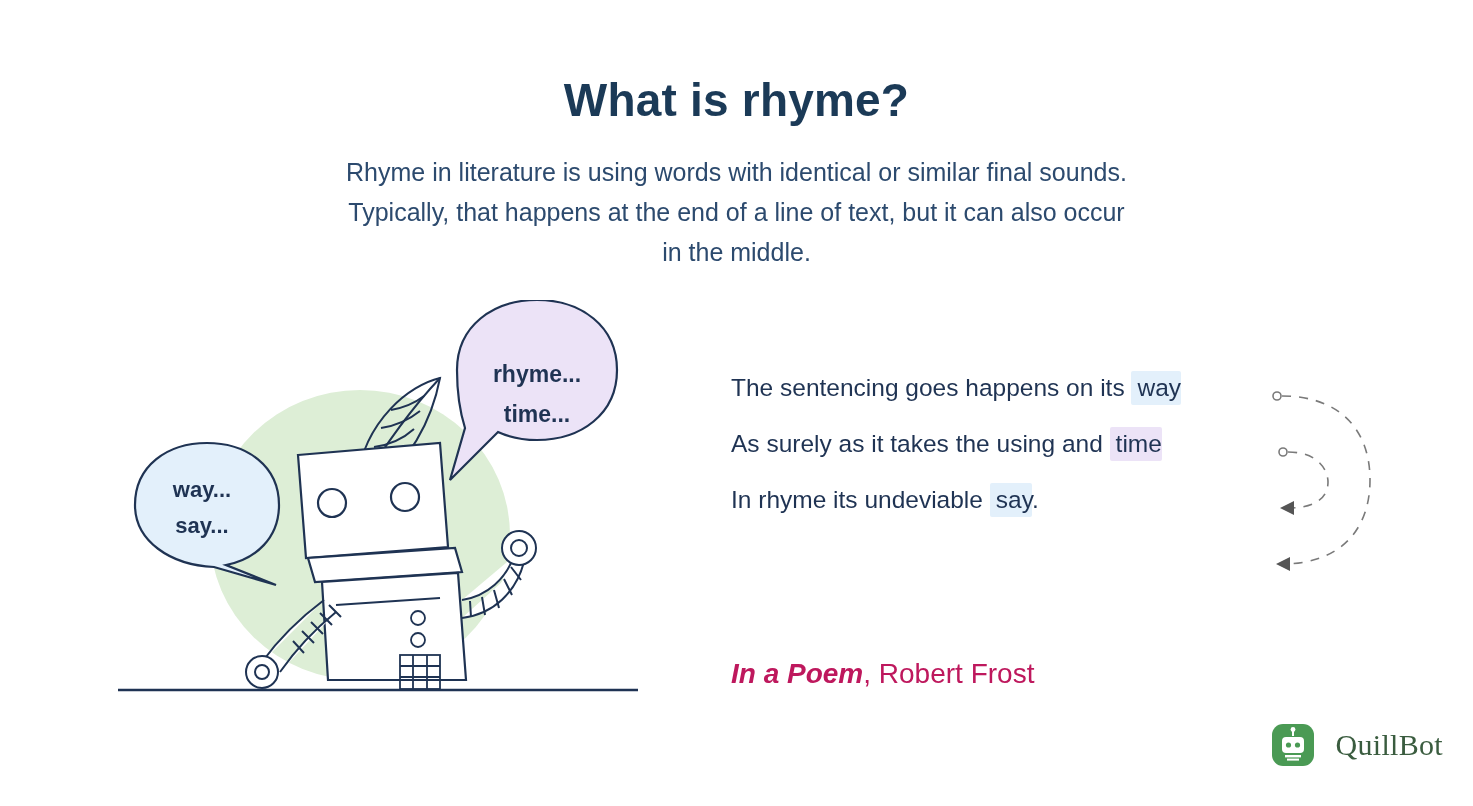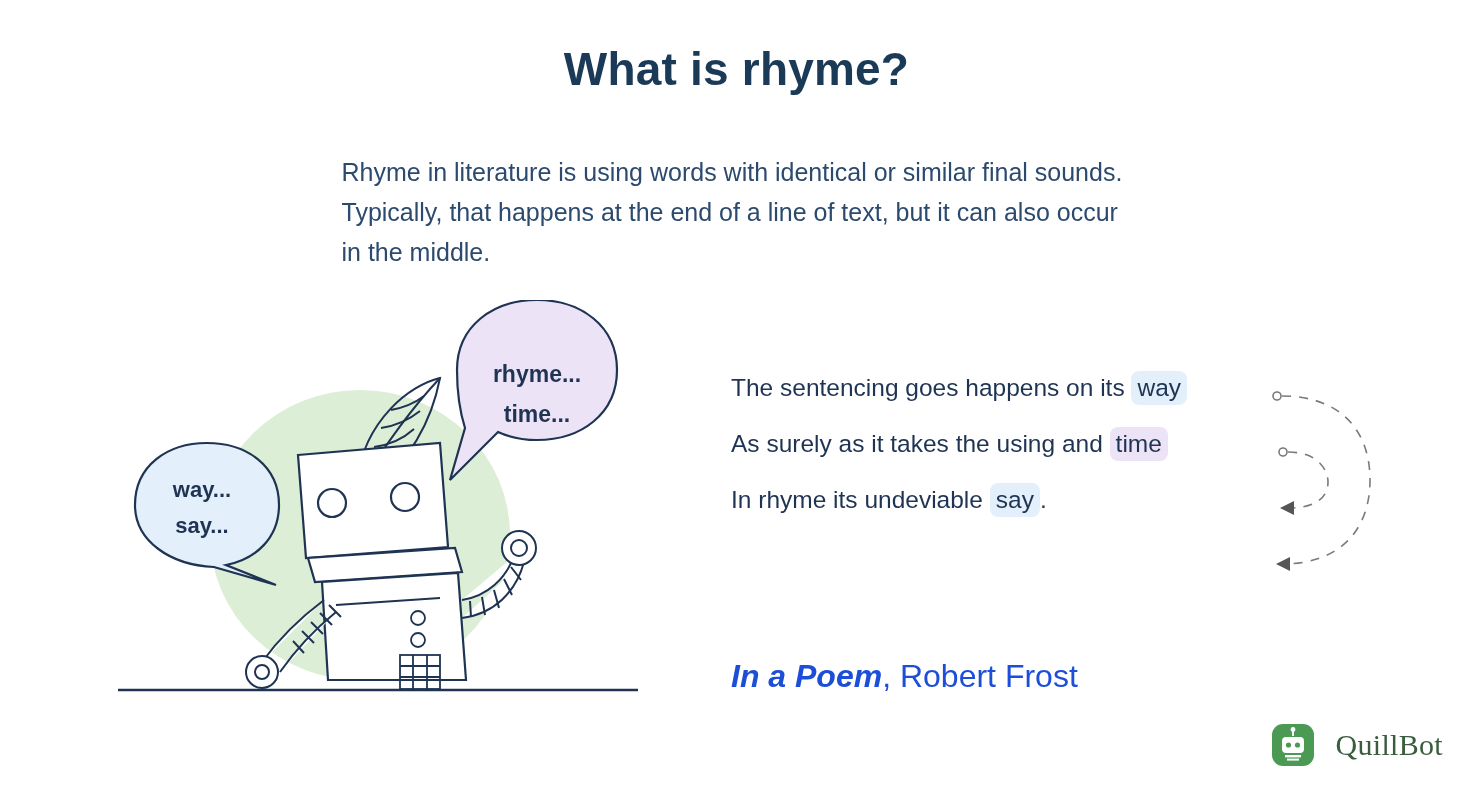--- a/index.html
+++ b/index.html
@@ -17,35 +17,36 @@
   }
   .page {
     position: relative;
     width: 1473px;
     height: 806px;
   }
 
   
   .title {
     position: absolute;
-    top: 42px;
+    top: 73px;
     left: 0;
     width: 1473px;
     text-align: center;
     font-size: 46px;
     font-weight: bold;
     color: #1b3a57;
     letter-spacing: 0.2px;
   }
   .subtitle {
     position: absolute;
     top: 152px;
     left: 50%;
     transform: translateX(-50%);
     width: 790px;
+    text-align: center;
     font-size: 25px;
     line-height: 40px;
     color: #2c4a6e;
   }
 
   
   .illustration {
     position: absolute;
     left: 110px;
     top: 300px;
@@ -65,32 +66,32 @@
     width: 560px;
   }
   .poem-line {
     font-size: 24.5px;
     line-height: 31px;
     color: #1f3353;
     margin-bottom: 25px;
     white-space: nowrap;
   }
   .hl {
-    padding: 3px 6px 4px 6px;
-    border-radius: 8px;
+    padding: 3px 0 4px 6px;
+    border-radius: 2px;
   }
   .hl-blue { background: #e3f0fb; }
   .hl-purple { background: #ece3f7; }
 
   .attribution {
     position: absolute;
     left: 731px;
     top: 658px;
-    font-size: 32px;
-    color: #1d4ed8;
+    font-size: 28px;
+    color: #be185d;
   }
   .attribution .work {
     font-style: italic;
     font-weight: bold;
   }
 
   
   .arrows {
     position: absolute;
     left: 1240px;

